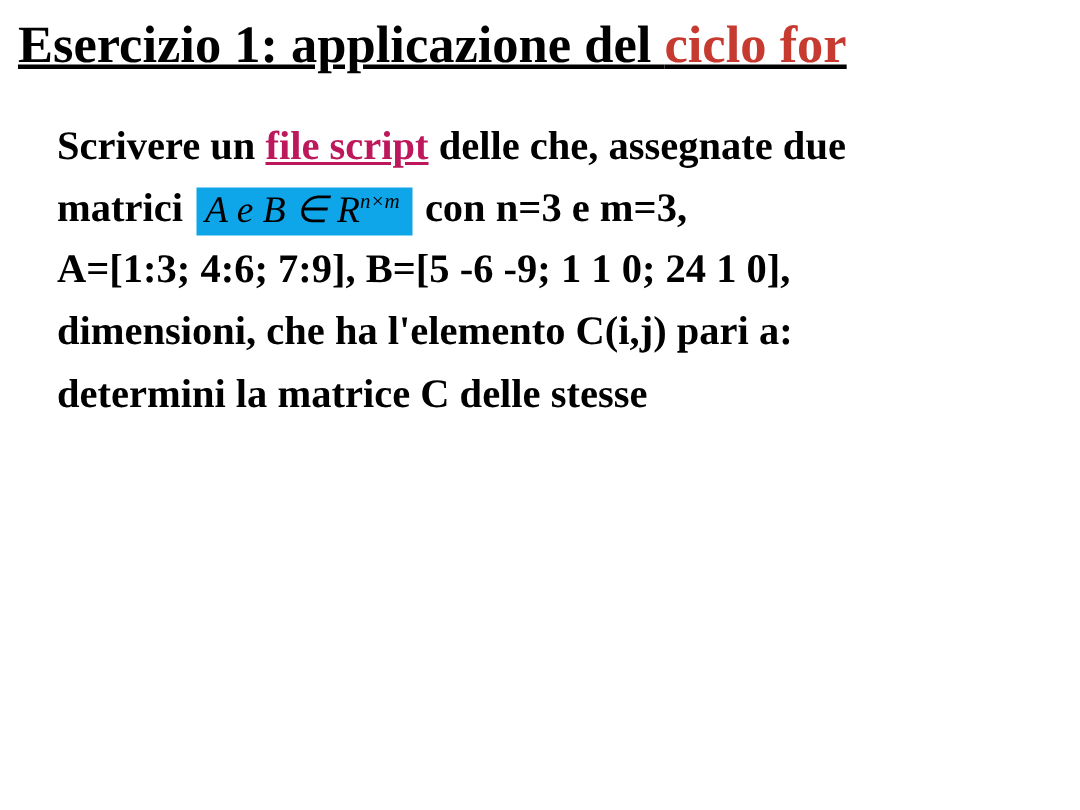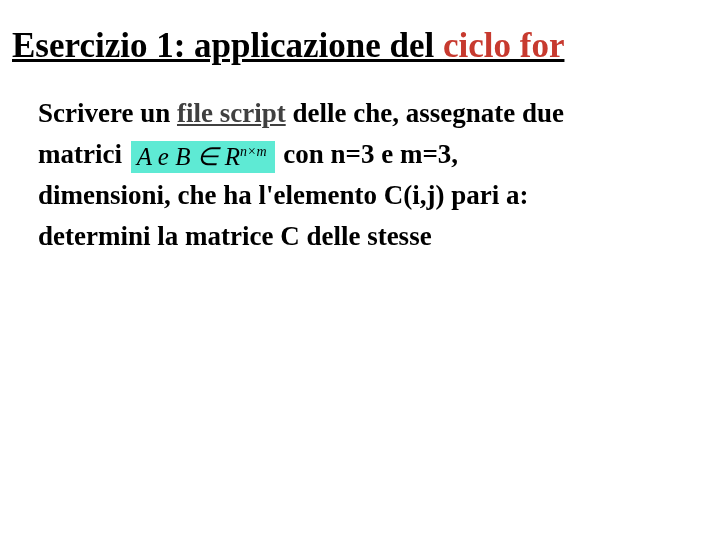--- a/index.html
+++ b/index.html
@@ -5,21 +5,21 @@
   html, body {
     margin: 0;
     padding: 0;
     width: 720px;
     height: 540px;
     background: #ffffff;
     font-family: "Times New Roman", Times, serif;
     color: #000000;
   }
   .slide {
-    padding: 22px 12px 0 12px;
+    padding: 6px 12px 0 12px;
     box-sizing: border-box;
   }
   .title {
     font-size: 35px;
     font-weight: bold;
     text-decoration: underline;
     margin: 4px 0 28px 0;
     white-space: nowrap;
   }
   .title .accent {
@@ -28,27 +28,27 @@
   .body {
     font-size: 27px;
     line-height: 1.45;
     padding: 0 26px 0 26px;
     font-weight: bold;
   }
   .body p {
     margin: 0 0 2px 0;
   }
   .accentblue {
-    color: #404040;
+    color: #be185d;
     text-decoration: underline;
   }
   .formula-img {
     display: inline-block;
     vertical-align: middle;
-    background: #5eead4;
+    background: #0ea5e9;
     padding: 1px 8px 1px 6px;
     font-style: italic;
     font-family: "Times New Roman", serif;
     font-weight: normal;
     font-size: 25px;
     line-height: 1.2;
     margin: 0 2px;
   }
   .formula-img sup {
     font-size: 14px;
@@ -64,17 +64,18 @@
     <span>Esercizio 1: applicazione del </span><span class="accent">ciclo for</span>
   </div>
 
   <div class="body">
     <p>
       <span>Scrivere un </span><span class="accentblue">file script</span><span> delle che, assegnate due</span>
     </p>
     <p>
       <span>matrici </span><span class="formula-img"><span>A e </span><span>B ∈ R</span><sup>n×m</sup></span><span> con n=3 e m=3,</span>
     </p>
+    <p>A=[1:3; 4:6; 7:9], B=[5 -6 -9; 1 1 0; 24 1 0],</p>
     <p>dimensioni, che ha l'elemento C(i,j) pari a:</p>
     <p>determini la matrice C delle stesse</p>
   </div>
 
 </div>
 
 </body></html>

